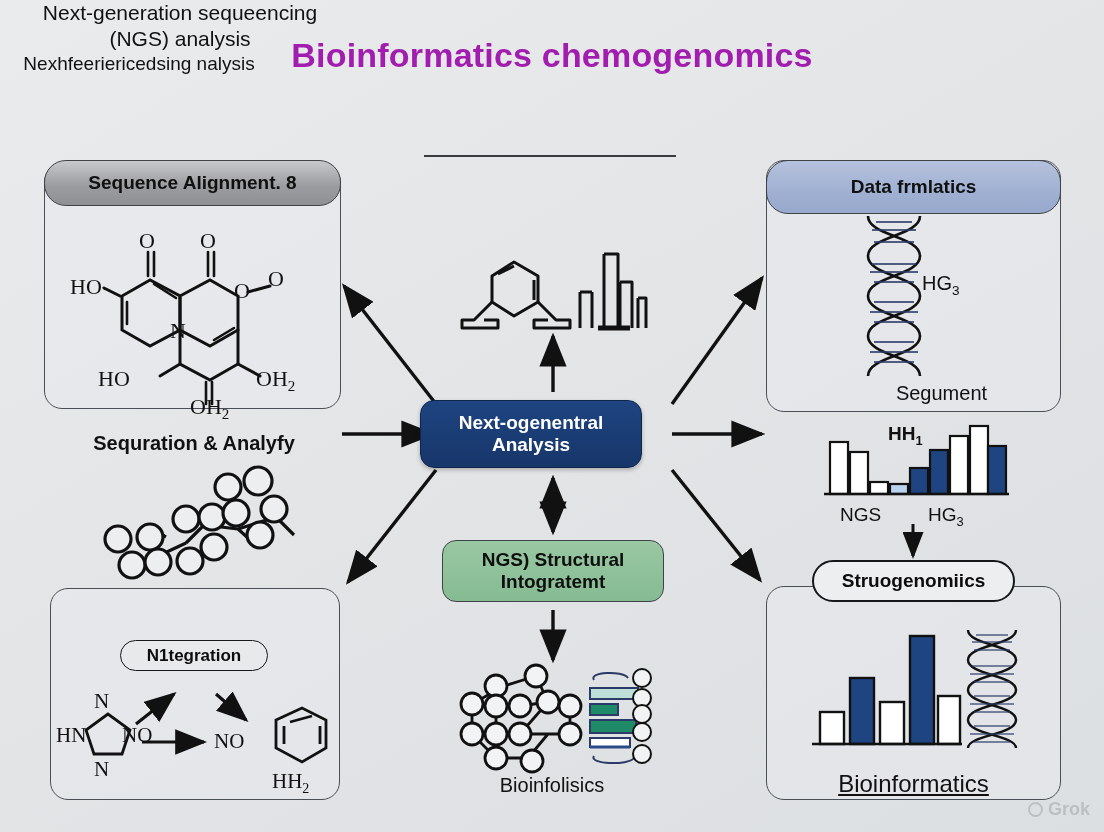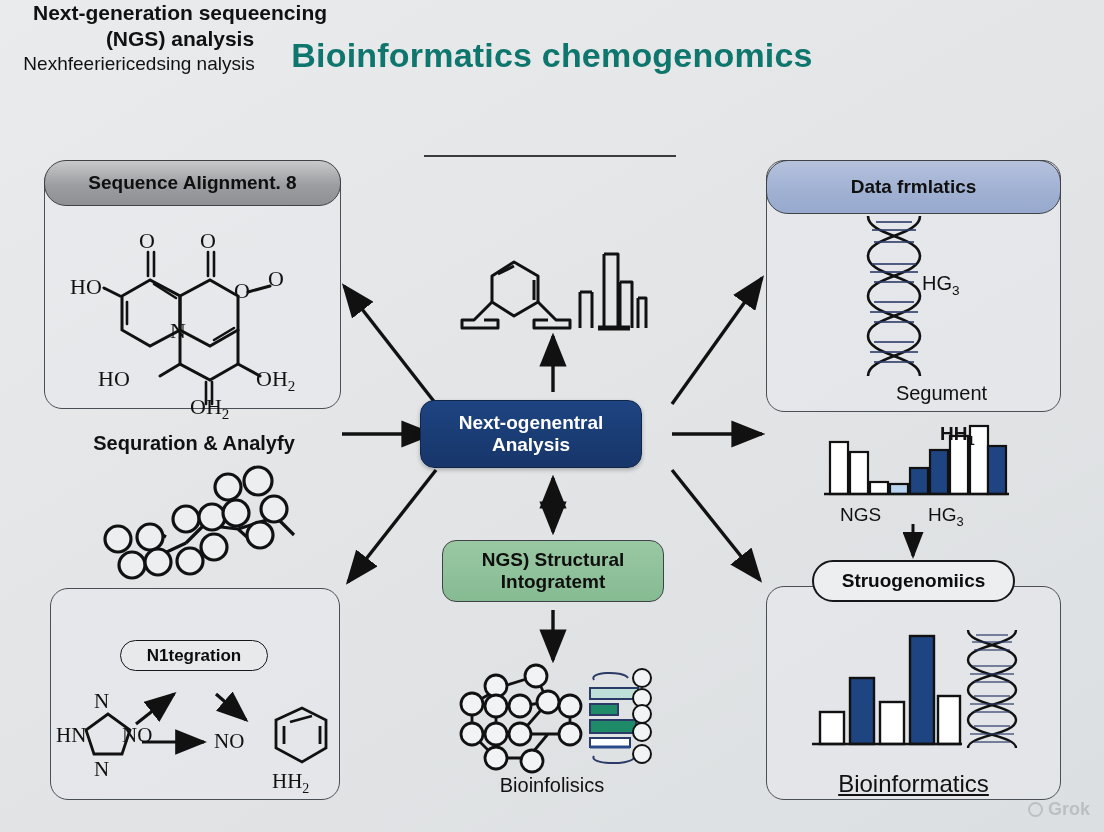--- a/index.html
+++ b/index.html
@@ -10,21 +10,21 @@
     font-family:"Liberation Sans", sans-serif;
     color:#111; position:relative; overflow:hidden;
   }
   .canvas { position:absolute; inset:0; }
   .abs { position:absolute; }
 
   
   #page-title {
     position:absolute; top:36px; left:0; width:1104px;
     text-align:center; font-size:34px; font-weight:700;
-    letter-spacing:.2px; color:#0f766e;
+    letter-spacing:.2px; color:#a21caf;
   }
 
   
   .card {
     position:absolute; border:1.6px solid #4a4f55;
     border-radius:18px; background:rgba(232,234,236,.55);
   }
   .card-tl { left:44px;  top:164px; width:297px; height:245px; }
   .card-tr { left:766px; top:160px; width:295px; height:252px; }
   .card-bl { left:50px;  top:588px; width:290px; height:212px; }
@@ -70,34 +70,34 @@
   #structural-node {
     left:442px; top:540px; width:222px; height:62px;
     background:linear-gradient(180deg,#99c8a3 0%,#86bb92 100%);
     border:1.6px solid #3f4348; color:#0f0f0f; font-size:19px;
   }
 
   
   .caption { position:absolute; font-size:20px; font-weight:400; color:#111; text-align:center; }
   #ngs-heading {
     left:380px; top:168px; width:360px; text-align:center;
-    font-size:21px; font-weight:700; line-height:1.25; color:#111;
+    font-size:21px; font-weight:400; line-height:1.25; color:#111;
   }
   #ngs-rule { position:absolute; left:424px; top:155px; width:252px; height:2px; background:#3a3d40; }
   #sequration-caption { left:44px; top:432px; width:300px; font-weight:600; font-size:20px; }
   #segument-caption   { left:794px; top:382px; width:295px; font-weight:400; font-size:20px; }
   #bioinfolisics-caption { left:432px; top:774px; width:240px; font-size:20px; }
   #bioinformatics-caption{ left:766px; top:770px; width:295px; font-size:24px;text-decoration:underline; }
   #nexh-heading {
     left:56px; top:600px; width:278px; text-align:center;
     font-size:19px; font-weight:400; color:#111;
   }
   #bar-ngs-label { left:840px; top:504px; font-size:19px; }
   #bar-hg3-label { left:928px; top:504px; font-size:19px; }
-  #bar-hh1-label { left:940px; top:423px; font-size:19px; font-weight:600; }
+  #bar-hh1-label { left:888px; top:423px; font-size:19px; font-weight:600; }
   #dna-hg3-label { left:922px; top:272px; font-size:20px; }
 
   sub { font-size:.68em; }
 
   svg { position:absolute; overflow:visible; }
   .wm {
     position:absolute; right:14px; bottom:12px;
     font-size:18px; color:rgba(120,126,132,.33); font-weight:600;
     display:flex; align-items:center; gap:5px;
   }

